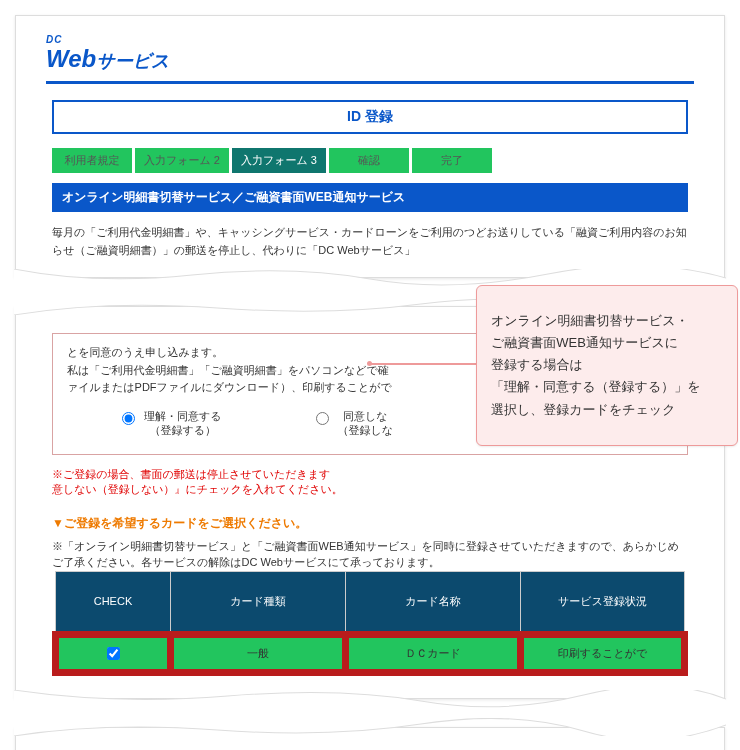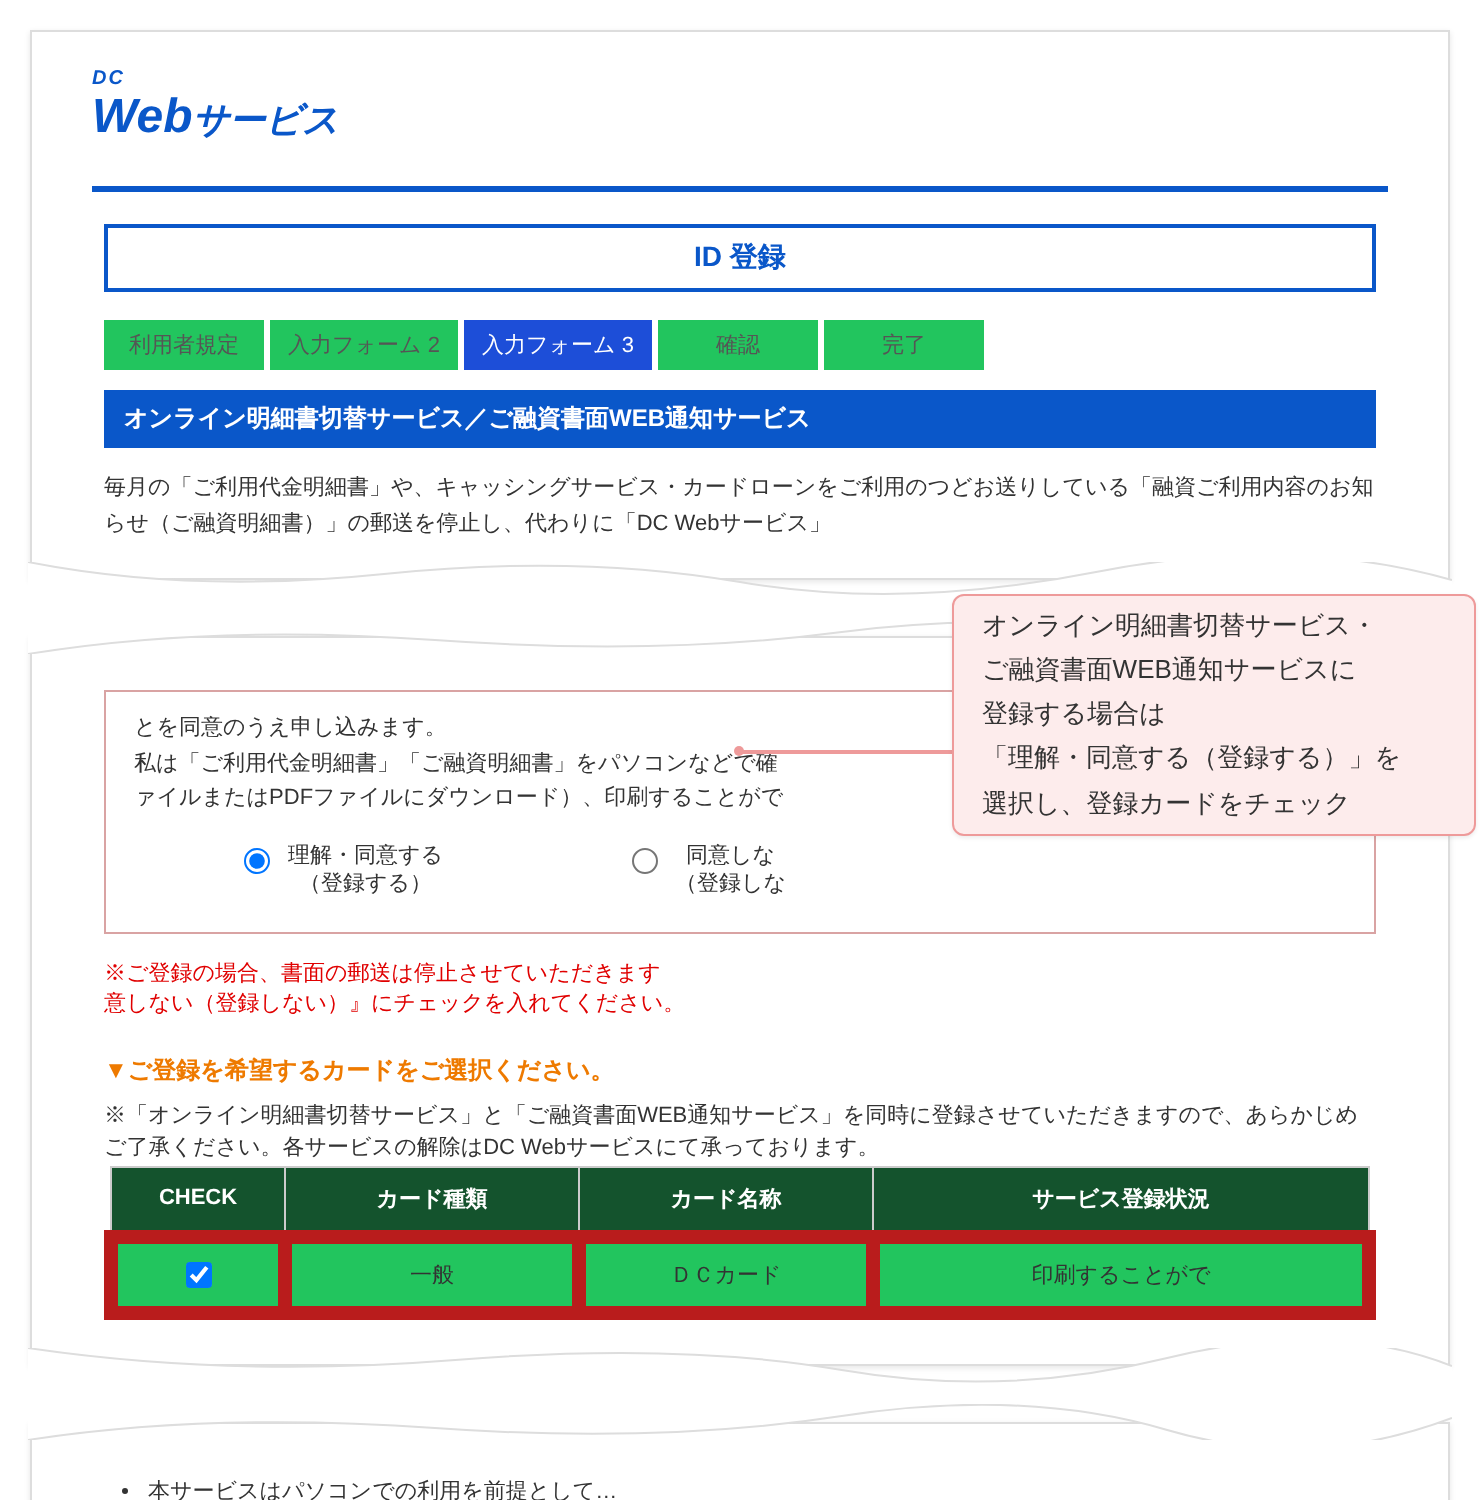--- a/index.html
+++ b/index.html
@@ -1,47 +1,47 @@
 <!DOCTYPE html>
 <html><head>
 <meta charset="utf-8">
 <style>
   body{margin:0;padding:15px;background:#fff;font-family:"MS PGothic","Hiragino Kaku Gothic Pro",sans-serif;font-size:12px;color:#333;width:740px;box-sizing:border-box}
   .card{border:1px solid #ddd;box-shadow:0 1px 3px rgba(0,0,0,.1);padding:18px 30px 0;margin-bottom:28px;position:relative;background:#fff}
   .torn{position:absolute;bottom:-10px;left:-2px;right:-2px;height:18px}
   .torn svg{width:100%;height:100%;display:block}
   .torn-top{top:-10px;bottom:auto}
-  .logo{display:flex;align-items:baseline;gap:1px;margin-bottom:20px}
+  .logo{display:flex;align-items:baseline;gap:1px;margin-bottom:8px}
   .logo .dc{color:#0a57c9;font-size:10px;font-weight:bold;font-style:italic;letter-spacing:1px}
   .logo .web{color:#0a57c9;font-size:24px;font-style:italic;font-weight:bold}
   .logo .svc{color:#0a57c9;font-size:18px;font-style:italic;font-weight:bold}
   .blue-line{border-top:3px solid #0a57c9;margin-bottom:16px}
   .id-title{border:2px solid #0a57c9;text-align:center;color:#0a57c9;font-weight:bold;padding:6px;font-size:14px;margin:0 6px 14px}
   .steps{display:flex;gap:3px;margin:0 6px 10px;font-size:11px}
   .step{background:#22c55e;color:#555;padding:5px 4px;text-align:center}
-  .step.active{background:#1d4ed8;color:#fff}
+  .step.active{background:#0f766e;color:#fff}
   .sw{flex:0 0 auto}
   .section-head{background:#0a57c9;color:#fff;font-weight:bold;font-size:12px;padding:6px 10px;margin:0 6px 12px}
   .intro{margin:0 6px 18px;line-height:1.6;font-size:11px}
   .card2{padding-top:26px}
   .consent-box{border:1px solid #d9a3a3;padding:10px 14px;margin:0 6px 12px;font-size:11px;line-height:1.6;position:relative}
   .radios{display:flex;gap:89px;margin:12px 0 6px 50px;align-items:flex-start}
   .rlabel{font-size:11px;text-align:center;line-height:1.3}
   .rlabel span{display:block}
   .radio-wrap{display:flex;align-items:flex-start;gap:6px}
   .red-note{color:#e00000;font-size:11px;margin:0 6px 18px}
   .orange{color:#ee7a00;font-weight:bold;font-size:12px;margin:0 6px 6px}
   .note2{font-size:11px;margin:0 6px 0;line-height:1.5}
   table.list{border-collapse:collapse;width:calc(100% - 12px);margin:0 6px 22px}
-  table.list th{background:#14532d;color:#fff;font-size:11px;padding:8px;border:1px solid #ccc;font-weight:bold}
+  table.list th{background:#0c4a6e;color:#fff;font-size:11px;padding:22px;border:1px solid #ccc;font-weight:normal}
   table.list td{background:#22c55e;font-size:11px;padding:6px;text-align:center;border:7px solid #b91c1c}
   .card3{padding-top:26px}
   .bullets{margin:0 6px 10px;padding-left:22px;font-size:11px;line-height:1.6}
   .bullets li{list-style:disc}
-  .annot{position:absolute;background:#fdecec;border:1px solid #ee9a9a;border-radius:6px;padding:4px 14px;font-size:13px;color:#333;line-height:1.7;box-shadow:0 1px 2px rgba(0,0,0,.08);z-index:5}
+  .annot{position:absolute;background:#fdecec;border:1px solid #ee9a9a;border-radius:6px;padding:24px 14px;font-size:13px;color:#333;line-height:1.7;box-shadow:0 1px 2px rgba(0,0,0,.08);z-index:5}
   .annot1{top:-22px;right:-14px;width:232px}
   .annot2{right:126px;top:48px;width:120px;text-align:center;padding:10px}
   .leader{position:absolute;background:#ee9a9a;height:2px;z-index:4}
   .leader::after{content:"";position:absolute;width:5px;height:5px;background:#ee9a9a;border-radius:50%}
   .leader1{width:130px;right:224px;top:56px}
   .leader1::after{left:-3px;top:-2px}
   input[type=radio],input[type=checkbox]{vertical-align:middle}
 </style>
 </head>
 <body>

